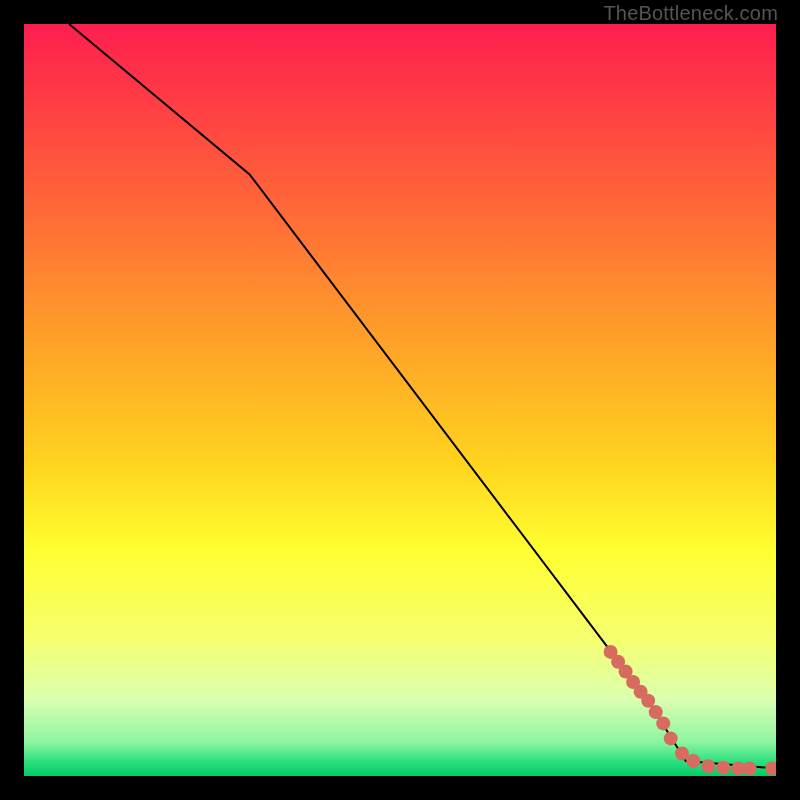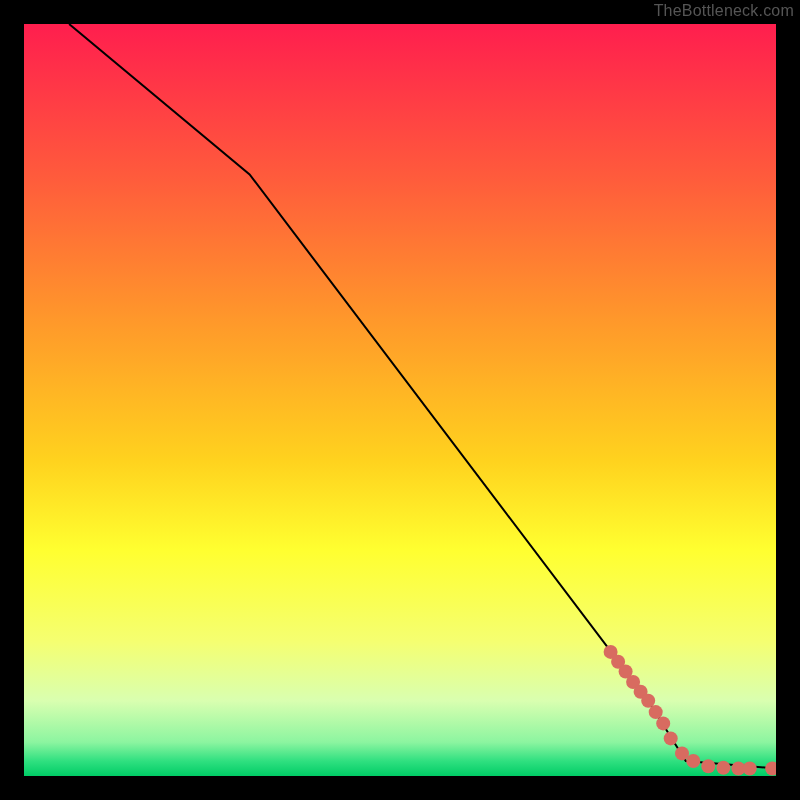--- a/index.html
+++ b/index.html
@@ -19,23 +19,23 @@
   .plot-area {
     position: absolute;
     left: 24px;
     top: 24px;
     width: 752px;
     height: 752px;
   }
   .watermark {
     position: absolute;
     top: 2px;
-    right: 6px;
+    right: 22px;
     color: #555;
-    font-size: 16px;
+    font-size: 20px;
     font-weight: 500;
     letter-spacing: 0.2px;
     z-index: 5;
   }
   svg { display: block; }
 </style>
 </head>
 <body>
 
 <div class="stage">

